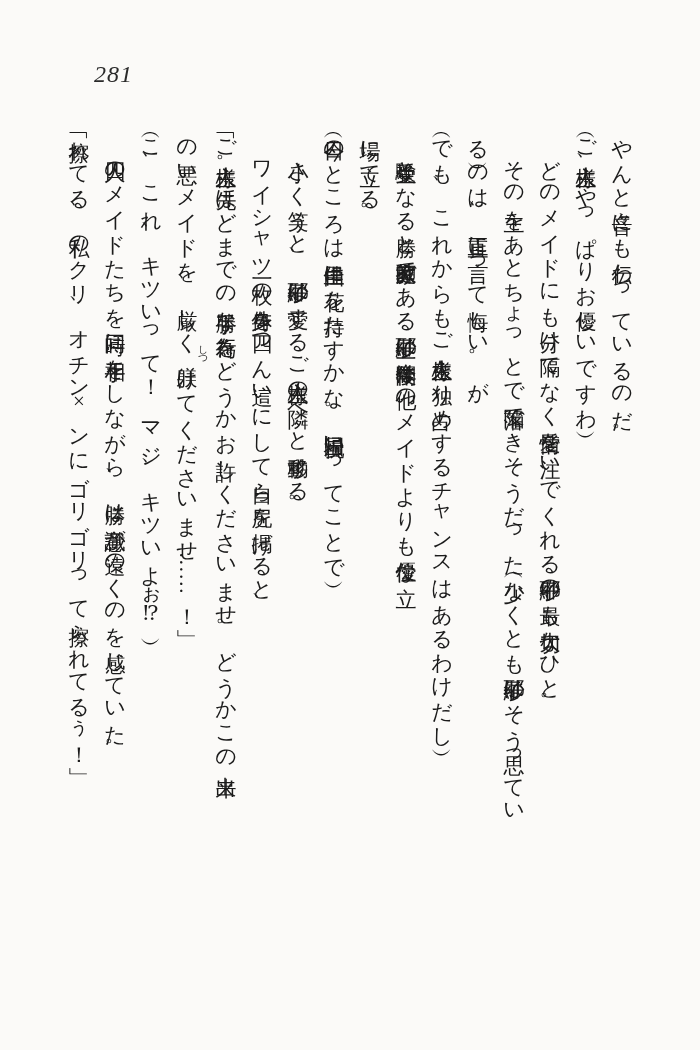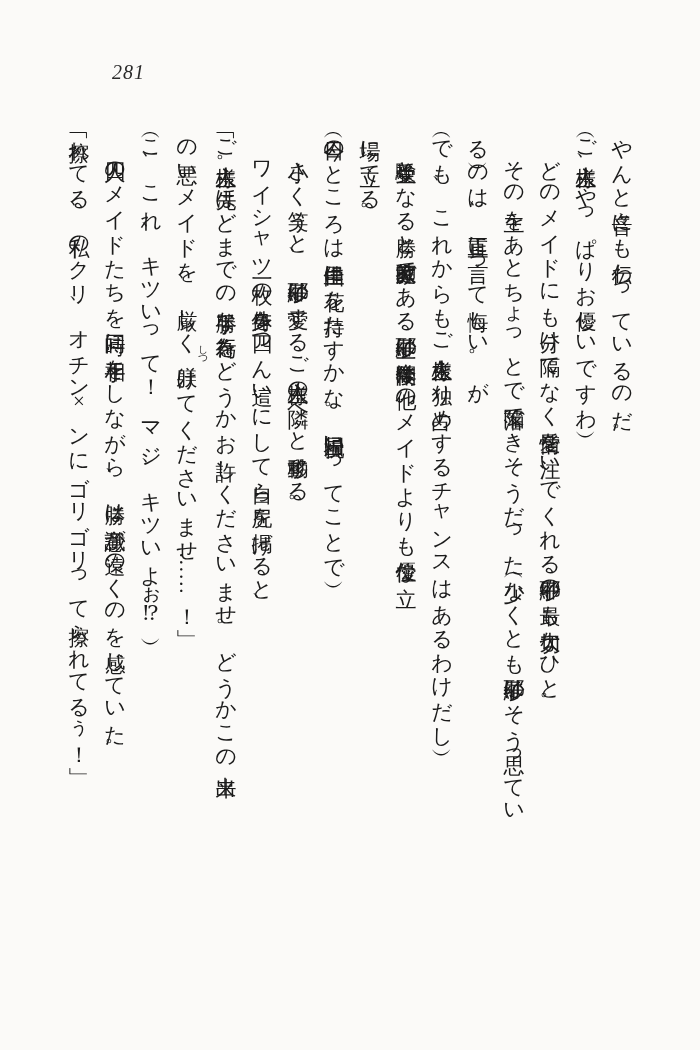--- a/index.html
+++ b/index.html
@@ -17,25 +17,24 @@
     width: 700px;
     height: 1050px;
     background: #fbfaf8;
     font-family: "Liberation Serif", "DejaVu Serif", serif;
     color: #1f1f1f;
   }
   .page-number {
     position: absolute;
     top: 61px;
     left: 94px;
-    font-size: 20px;
+    font-size: 24px;
     font-style: italic;
     letter-spacing: 1px;
     color: #2a2a2a;
-    margin-left: 18px;
   }
   .text-block {
     position: absolute;
     top: 125px;
     right: 60px;
     height: 822px;
     writing-mode: vertical-rl;
     text-orientation: mixed;
     font-size: 21px;
     line-height: 36px;

